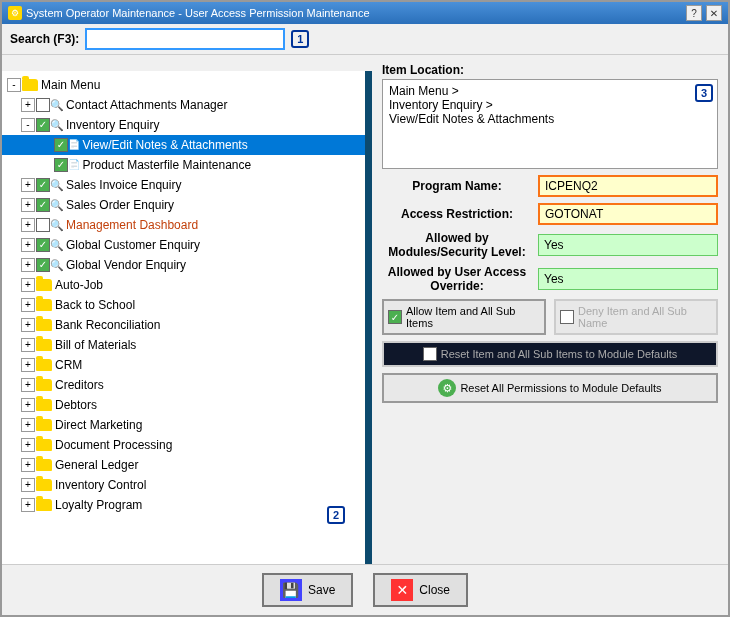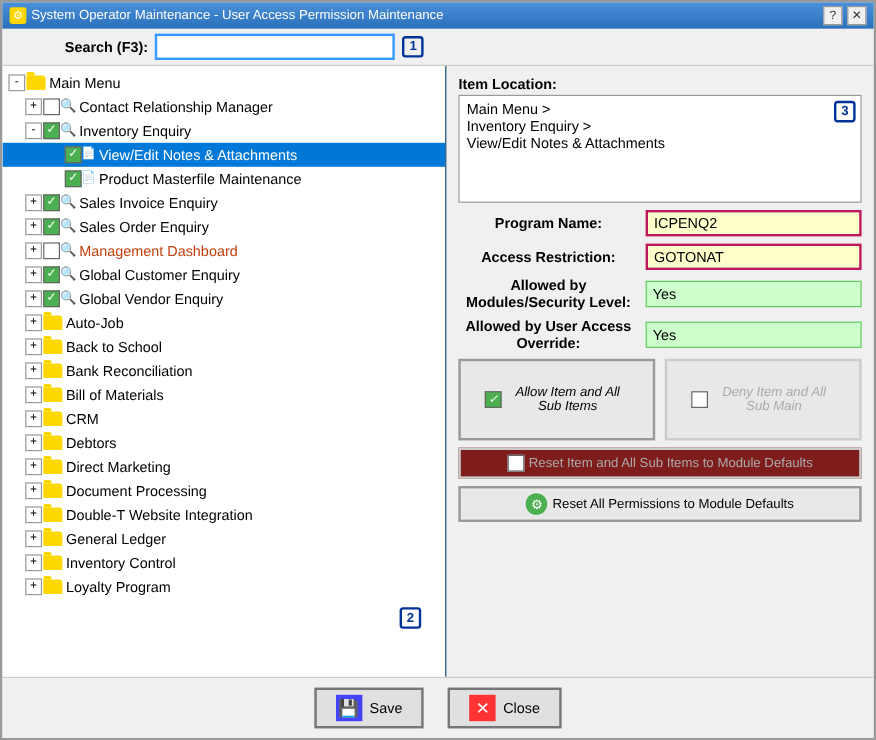--- a/index.html
+++ b/index.html
@@ -83,21 +83,20 @@
       background: #f0f0f0;
       padding: 4px 8px;
       display: flex;
       align-items: center;
       gap: 6px;
       border-bottom: 1px solid #ccc;
     }
     .search-label {
       font-weight: bold;
       font-size: 12px;
-      margin-left: 44px;
     }
     .search-input {
       width: 200px;
       height: 22px;
       border: 2px solid #3399ff;
       padding: 0 4px;
       font-size: 12px;
       background: white;
     }
     .numbered-badge {
@@ -113,24 +112,25 @@
       color: #003399;
     }
     .content-area {
       display: flex;
       flex: 1;
       overflow: hidden;
     }
     .tree-panel {
       width: 370px;
       background: white;
-      border-right: 1px solid #0c4a6e;
+      border-right: 7px solid #0c4a6e;
       overflow-y: auto;
       position: relative;
       padding: 4px 0;
+      margin-top: 16px;
     }
     .tree-item {
       display: flex;
       align-items: center;
       padding: 1px 0;
       cursor: pointer;
       white-space: nowrap;
       font-size: 12px;
       line-height: 18px;
     }
@@ -251,21 +251,21 @@
       background: #ffffcc;
       border: 1px solid #999;
       padding: 2px 5px;
       font-size: 12px;
       flex: 1;
       height: 22px;
       display: flex;
       align-items: center;
     }
     .field-value.blue-border {
-      border: 2px solid #be185d;
+      border: 2px solid #f97316;
       text-align: center;
     }
     .yes-value {
       background: #ccffcc;
       border: 1px solid #66cc66;
       padding: 2px 5px;
       font-size: 12px;
       flex: 1;
       height: 22px;
       display: flex;
@@ -328,39 +328,38 @@
       gap: 8px;
       width: 100%;
     }
     .btn-half {
       flex: 1;
       display: flex;
       flex-direction: column;
       align-items: center;
       border: 2px solid #999;
       background: #e8e8e8;
-      padding: 20px;
+      padding: 4px;
       cursor: pointer;
       font-size: 11px;
-      text-align: center;
-      font-style: italic;
+      text-align: left;
     }
     .btn-half.disabled {
       color: #aaa;
       border-color: #ccc;
     }
     .btn-top {
       display: flex;
       align-items: center;
       gap: 4px;
     }
     .reset-one {
       flex: 1;
       border: 2px solid #999;
-      background: #7f1d1d;
+      background: #0f172a;
       padding: 4px 6px;
       cursor: pointer;
       font-size: 11px;
       text-align: center;
       display: flex;
       align-items: center;
       gap: 4px;
     }
     .reset-one.disabled { color: #aaa; border-color: #ccc; }
     .reset-all {
@@ -420,21 +419,21 @@
         <span class="expander minus"></span>
         <span class="folder-icon"></span>
         <span class="item-text">Main Menu</span>
       </div>
 
       <div class="tree-item">
         <span style="width:18px"></span>
         <span class="expander plus"></span>
         <span class="cb-square"></span>
         <span class="magnify-icon">🔍</span>
-        <span class="item-text">Contact Relationship Manager</span>
+        <span class="item-text">Contact Attachments Manager</span>
       </div>
 
       <div class="tree-item">
         <span style="width:18px"></span>
         <span class="expander minus"></span>
         <span class="cb-square checked"></span>
         <span class="magnify-icon">🔍</span>
         <span class="item-text">Inventory Enquiry</span>
       </div>
 
@@ -522,20 +521,26 @@
         <span class="item-text">Bill of Materials</span>
       </div>
 
       <div class="tree-item">
         <span style="width:18px"></span>
         <span class="expander plus"></span>
         <span class="folder-icon"></span>
         <span class="item-text">CRM</span>
       </div>
 
+      <div class="tree-item">
+        <span style="width:18px"></span>
+        <span class="expander plus"></span>
+        <span class="folder-icon"></span>
+        <span class="item-text">Creditors</span>
+      </div>
 
       <div class="tree-item">
         <span style="width:18px"></span>
         <span class="expander plus"></span>
         <span class="folder-icon"></span>
         <span class="item-text">Debtors</span>
       </div>
 
       <div class="tree-item">
         <span style="width:18px"></span>
@@ -544,26 +549,20 @@
         <span class="item-text">Direct Marketing</span>
       </div>
 
       <div class="tree-item">
         <span style="width:18px"></span>
         <span class="expander plus"></span>
         <span class="folder-icon"></span>
         <span class="item-text">Document Processing</span>
       </div>
 
-      <div class="tree-item">
-        <span style="width:18px"></span>
-        <span class="expander plus"></span>
-        <span class="folder-icon"></span>
-        <span class="item-text">Double-T Website Integration</span>
-      </div>
 
       <div class="tree-item">
         <span style="width:18px"></span>
         <span class="expander plus"></span>
         <span class="folder-icon"></span>
         <span class="item-text">General Ledger</span>
       </div>
 
       <div class="tree-item">
         <span style="width:18px"></span>
@@ -616,21 +615,21 @@
       <div class="btn-pair">
         <div class="btn-half">
           <div class="btn-top">
             <span class="cb-square checked"></span>
             <span>Allow Item and All Sub Items</span>
           </div>
         </div>
         <div class="btn-half disabled">
           <div class="btn-top">
             <span class="cb-square"></span>
-            <span>Deny Item and All Sub Main</span>
+            <span>Deny Item and All Sub Name</span>
           </div>
         </div>
       </div>
 
       <div style="display:flex;gap:8px;">
         <button class="reset-one disabled" style="width:100%;justify-content:center;text-align:center;">
           <span class="cb-square"></span>
           <span>Reset Item and All Sub Items to Module Defaults</span>
         </button>
       </div>

